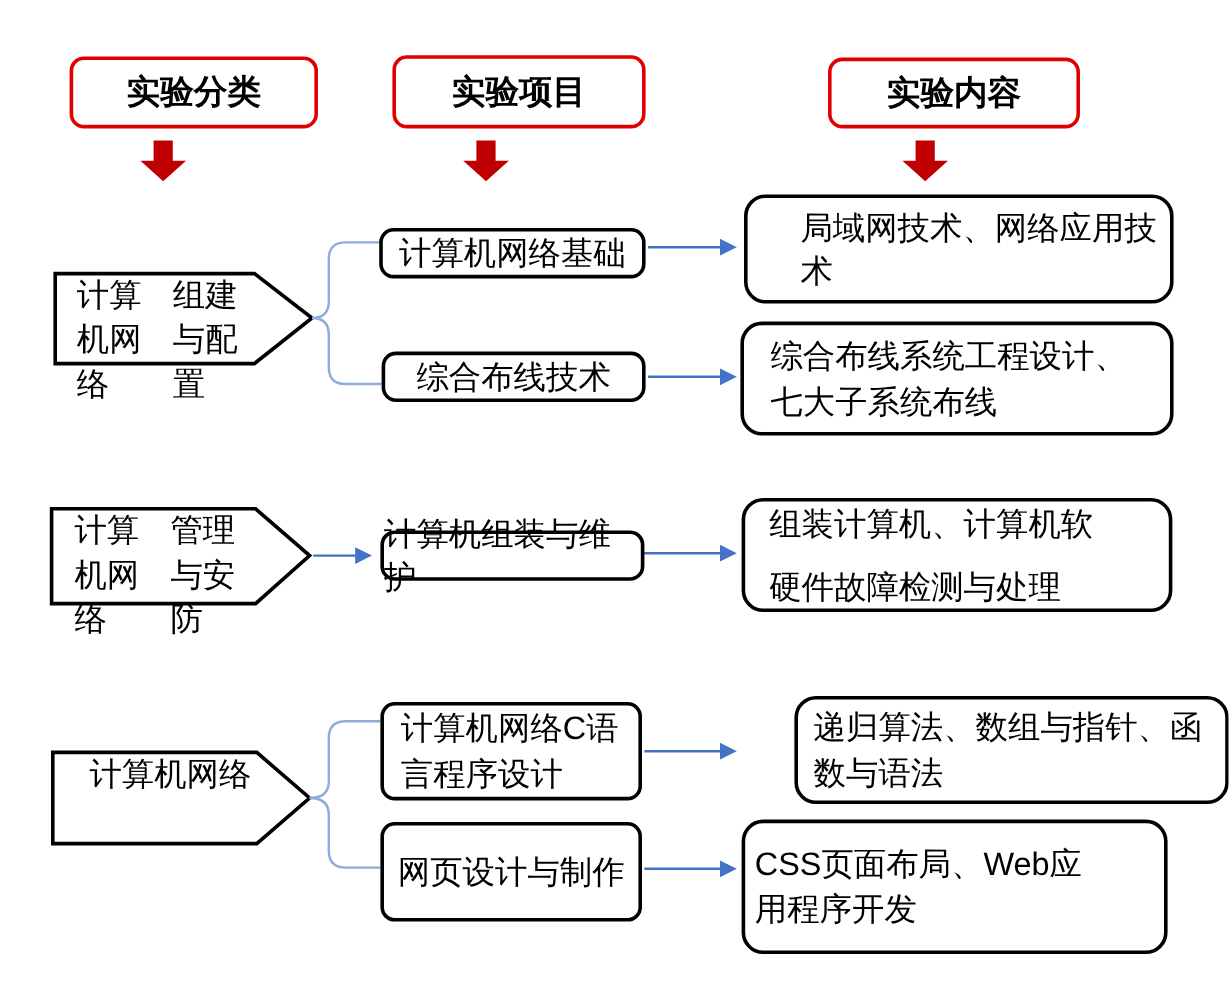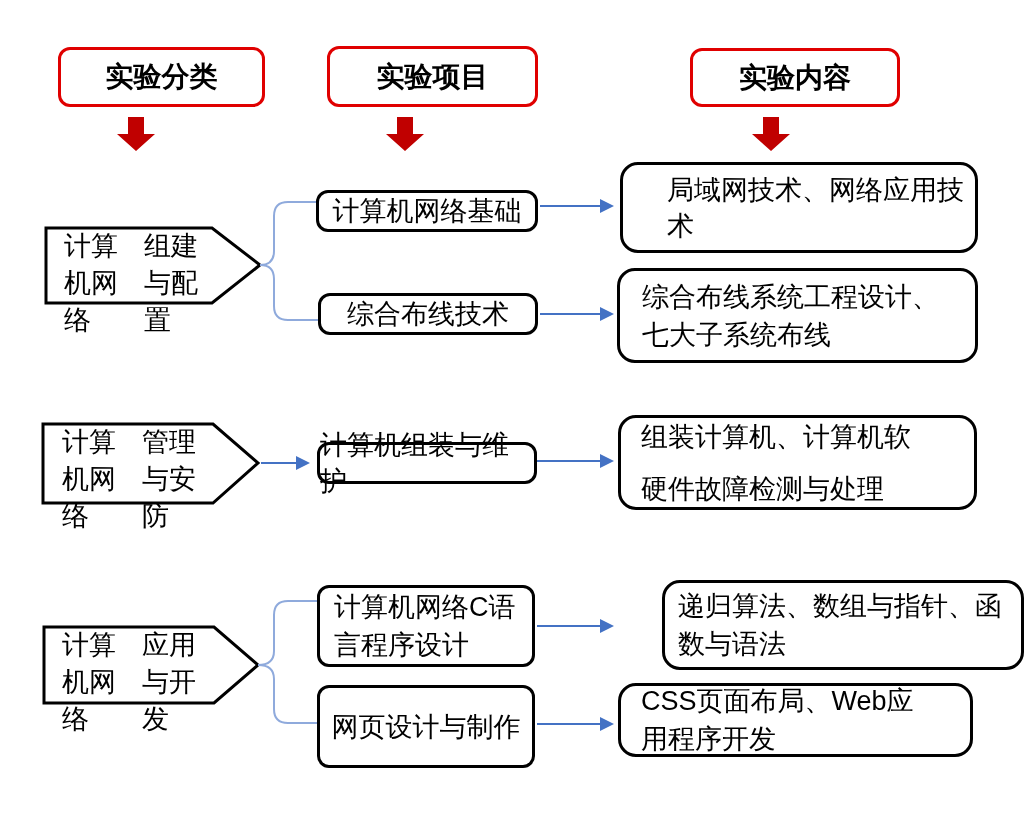--- a/index.html
+++ b/index.html
@@ -82,21 +82,20 @@
   <div class="cat-label" style="left:64px;top:228px;width:160px;height:75px;">
     <span>计算机网络</span>
     <span>组建与配置</span>
   </div>
   <div class="cat-label" style="left:62px;top:424px;width:160px;height:79px;">
     <span>计算机网络</span>
     <span>管理与安防</span>
   </div>
   <div class="cat-label" style="left:62px;top:627px;width:160px;height:76px;">
     <span>计算机网络</span>
-    <span>应用与开发</span>
   </div>
 
   <div class="node mid-box" style="left:316px;top:190px;width:222px;height:42px;">计算机网络基础</div>
   <div class="node mid-box" style="left:318px;top:293px;width:220px;height:42px;">综合布线技术</div>
   <div class="node mid-box" style="left:317px;top:442px;width:220px;height:42px;">计算机组装与维护</div>
   <div class="node mid-box two-line" style="left:317px;top:585px;width:218px;height:82px;padding-left:14px;">
     <span>计算机网络C语</span>
     <span>言程序设计</span>
   </div>
   <div class="node mid-box" style="left:317px;top:685px;width:218px;height:83px;">网页设计与制作</div>
@@ -107,18 +106,18 @@
     <span>七大子系统布线</span>
   </div>
   <div class="node right-box two-line" style="left:618px;top:415px;width:359px;height:95px;padding-left:20px;gap:14px;">
     <span>组装计算机、计算机软</span>
     <span>硬件故障检测与处理</span>
   </div>
   <div class="node right-box two-line" style="left:618px;top:580px;width:362px;height:90px;padding-left:13px;margin-left:44px;">
     <span>递归算法、数组与指针、函</span>
     <span>数与语法</span>
   </div>
-  <div class="node right-box two-line" style="left:618px;top:683px;width:355px;height:74px;padding-left:20px;">
+  <div class="node right-box two-line" style="left:618px;top:683px;width:355px;height:112px;padding-left:8px;">
     <span>CSS页面布局、Web应</span>
     <span>用程序开发</span>
   </div>
 
 </div>
 
 </body></html>

